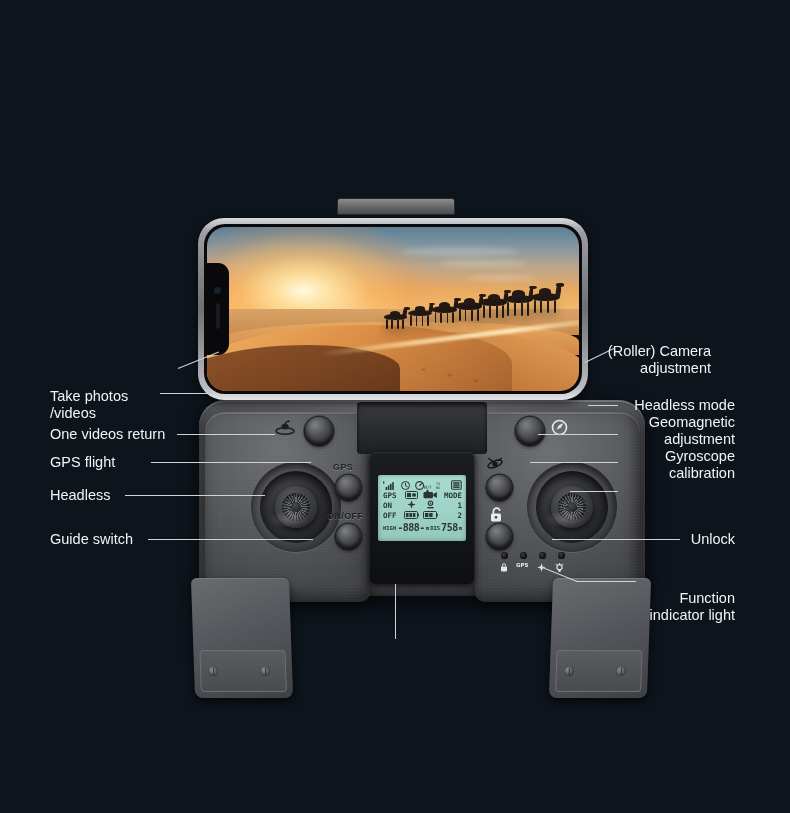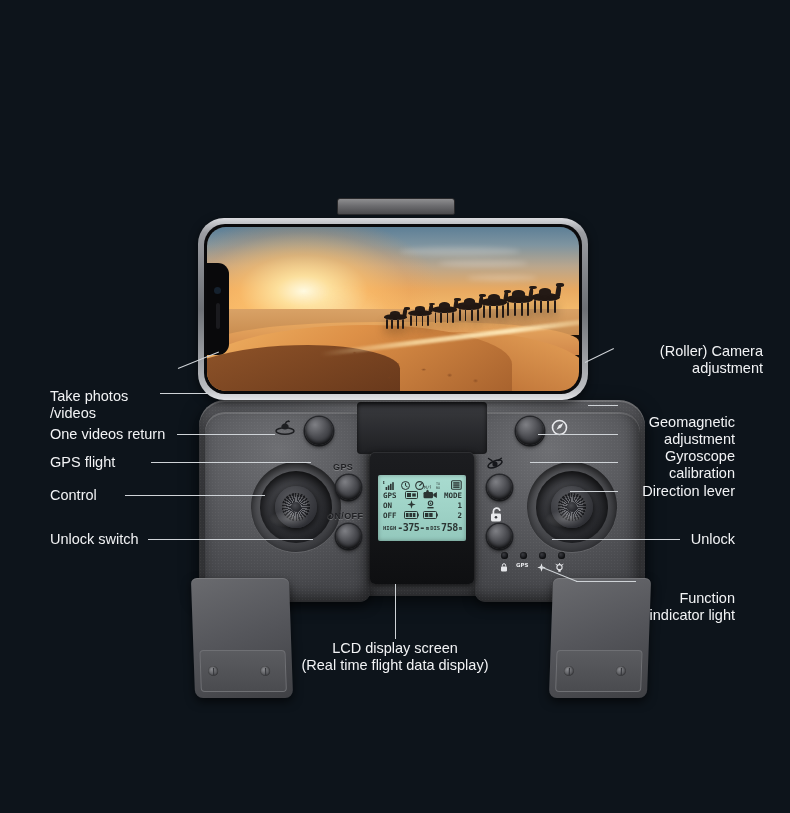--- a/index.html
+++ b/index.html
@@ -509,21 +509,21 @@
                 <rect x="2" y="2" width="3.4" height="4" fill="#2b3533"></rect>
                 <rect x="6.2" y="2" width="3.4" height="4" fill="#2b3533"></rect>
                 <rect x="13.6" y="2.6" width="1.2" height="2.8" fill="#2b3533"></rect>
               </svg>
           </span>
           <span class="c4">2</span>
         </div>
 
         <div class="lcd-bottom">
           <span class="lcd-mini">HIGH</span>
-          <span class="seg">-375-</span>
+          <span class="seg">-888-</span>
           <span class="lcd-mini">m</span>
           <span class="lcd-mini">DIS</span>
           <span class="seg">758</span>
           <span class="lcd-mini">m</span>
         </div>
       </div>
     </div>
   </div>
 
   <div id="phone-holder-clamp"></div>
@@ -637,30 +637,28 @@
   <div class="leader" style="left:552px;top:539px;width:128px;"></div>
   <div class="leader diag" style="left:540px;top:566px;width:40px;transform:rotate(22deg);"></div>
   <div class="leader" style="left:576px;top:581px;width:60px;"></div>
 
   <div class="leader" style="left:395px;top:584px;width:1px;height:55px;"></div>
 
   <div class="label" style="left:50px;top:388px;">Take photos
 /videos</div>
   <div class="label" style="left:50px;top:426px;">One videos return</div>
   <div class="label" style="left:50px;top:454px;">GPS flight</div>
-  <div class="label" style="left:50px;top:487px;">Control</div>
-  <div class="label" style="left:50px;top:531px;">Unlock switch</div>
-
-  <div class="label r" style="left:568px;top:343px;width:195px;">(Roller) Camera
+  <div class="label" style="left:50px;top:487px;">Headless</div>
+  <div class="label" style="left:50px;top:531px;">Guide switch</div>
+
+  <div class="label r" style="left:516px;top:343px;width:195px;">(Roller) Camera
 adjustment</div>
+  <div class="label r" style="left:540px;top:397px;width:195px;">Headless mode</div>
   <div class="label r" style="left:540px;top:414px;width:195px;">Geomagnetic
 adjustment</div>
   <div class="label r" style="left:540px;top:448px;width:195px;">Gyroscope
 calibration</div>
-  <div class="label r" style="left:540px;top:483px;width:195px;">Direction lever</div>
   <div class="label r" style="left:540px;top:531px;width:195px;">Unlock</div>
   <div class="label r" style="left:540px;top:590px;width:195px;">Function
 indicator light</div>
 
-  <div class="label" style="left:283px;top:640px;width:224px;text-align:center;">LCD display screen
-(Real time flight data display)</div>
 
 </div>
 
 </body></html>

